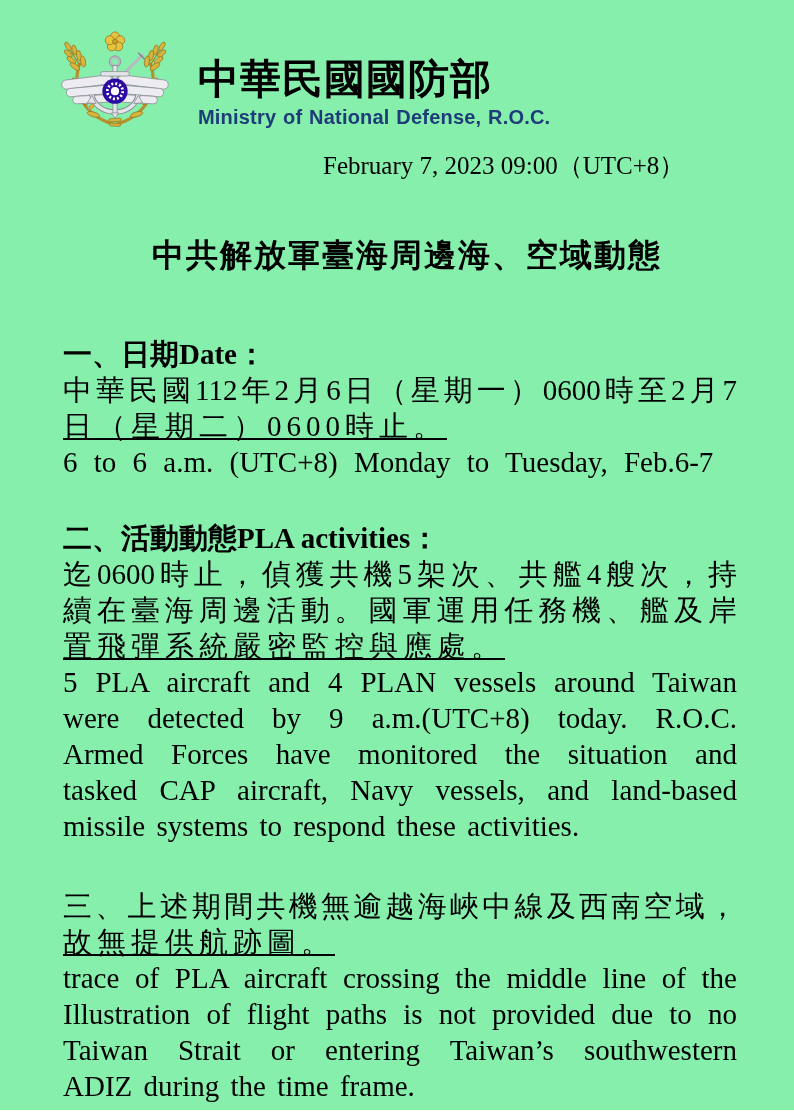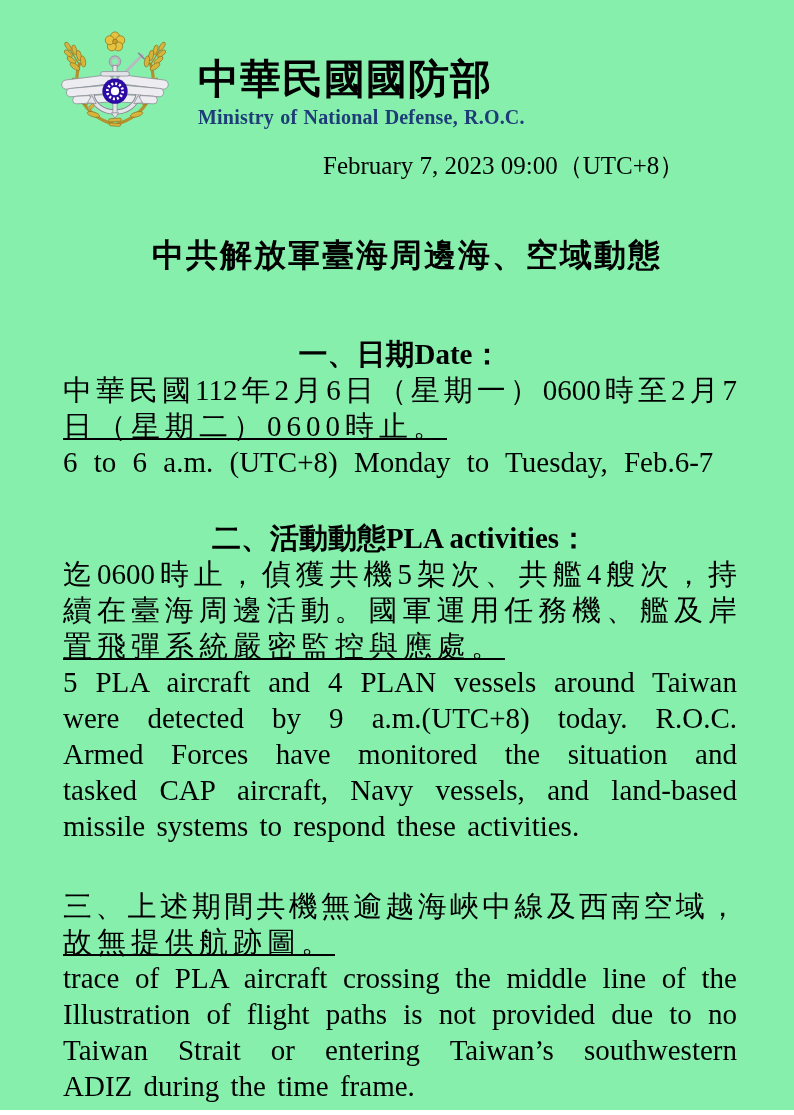--- a/index.html
+++ b/index.html
@@ -15,36 +15,36 @@
   .logo{position:absolute;left:55px;top:20px;width:120px;height:120px;}
   .brand{position:absolute;left:198px;top:56px;width:560px;}
   .brand-zh{
     font-size:41px;font-weight:bold;line-height:46px;letter-spacing:1px;
     white-space:nowrap;
   }
   .brand-en{
     margin-top:4px;
     font-size:20px;font-weight:bold;letter-spacing:.2px;word-spacing:1px;
     color:#1e3c78;white-space:nowrap;
-    font-family:Liberation Serif, serif;
+    font-family:Liberation Sans, sans-serif;
   }
   
   .release{position:absolute;left:323px;top:149px;width:440px;}
   .release-zh{font-size:24px;line-height:33px;letter-spacing:2px;white-space:nowrap;}
   .release-en{font-size:25px;line-height:33px;white-space:nowrap;}
   
   .doc-title{position:absolute;left:10px;top:237px;width:794px;text-align:center;}
   .doc-title-zh{font-size:32px;font-weight:bold;line-height:37px;letter-spacing:2px;white-space:nowrap;}
   .doc-title-en{font-size:27px;font-weight:bold;line-height:30px;word-spacing:-3px;letter-spacing:-.2px;white-space:nowrap;}
   
   .content{position:absolute;left:63px;top:336px;width:674px;}
   .section{margin:0;}
   .sec2{margin-top:40px;}
   .sec3{margin-top:44px;}
-  .sec-heading{font-size:29px;font-weight:bold;line-height:36px;text-align:center;}
+  .sec-heading{font-size:29px;font-weight:bold;line-height:36px;}
   .zh-line{font-size:29px;line-height:36px;}
   .en-line{font-size:29px;line-height:36px;}
   .full{text-align:justify;text-align-last:justify;}
   .zh-last{letter-spacing:5px;text-decoration:underline;}
   .en-last{word-spacing:4px;}
   .en-one{word-spacing:9px;}
 </style>
 </head>
 <body>
 

